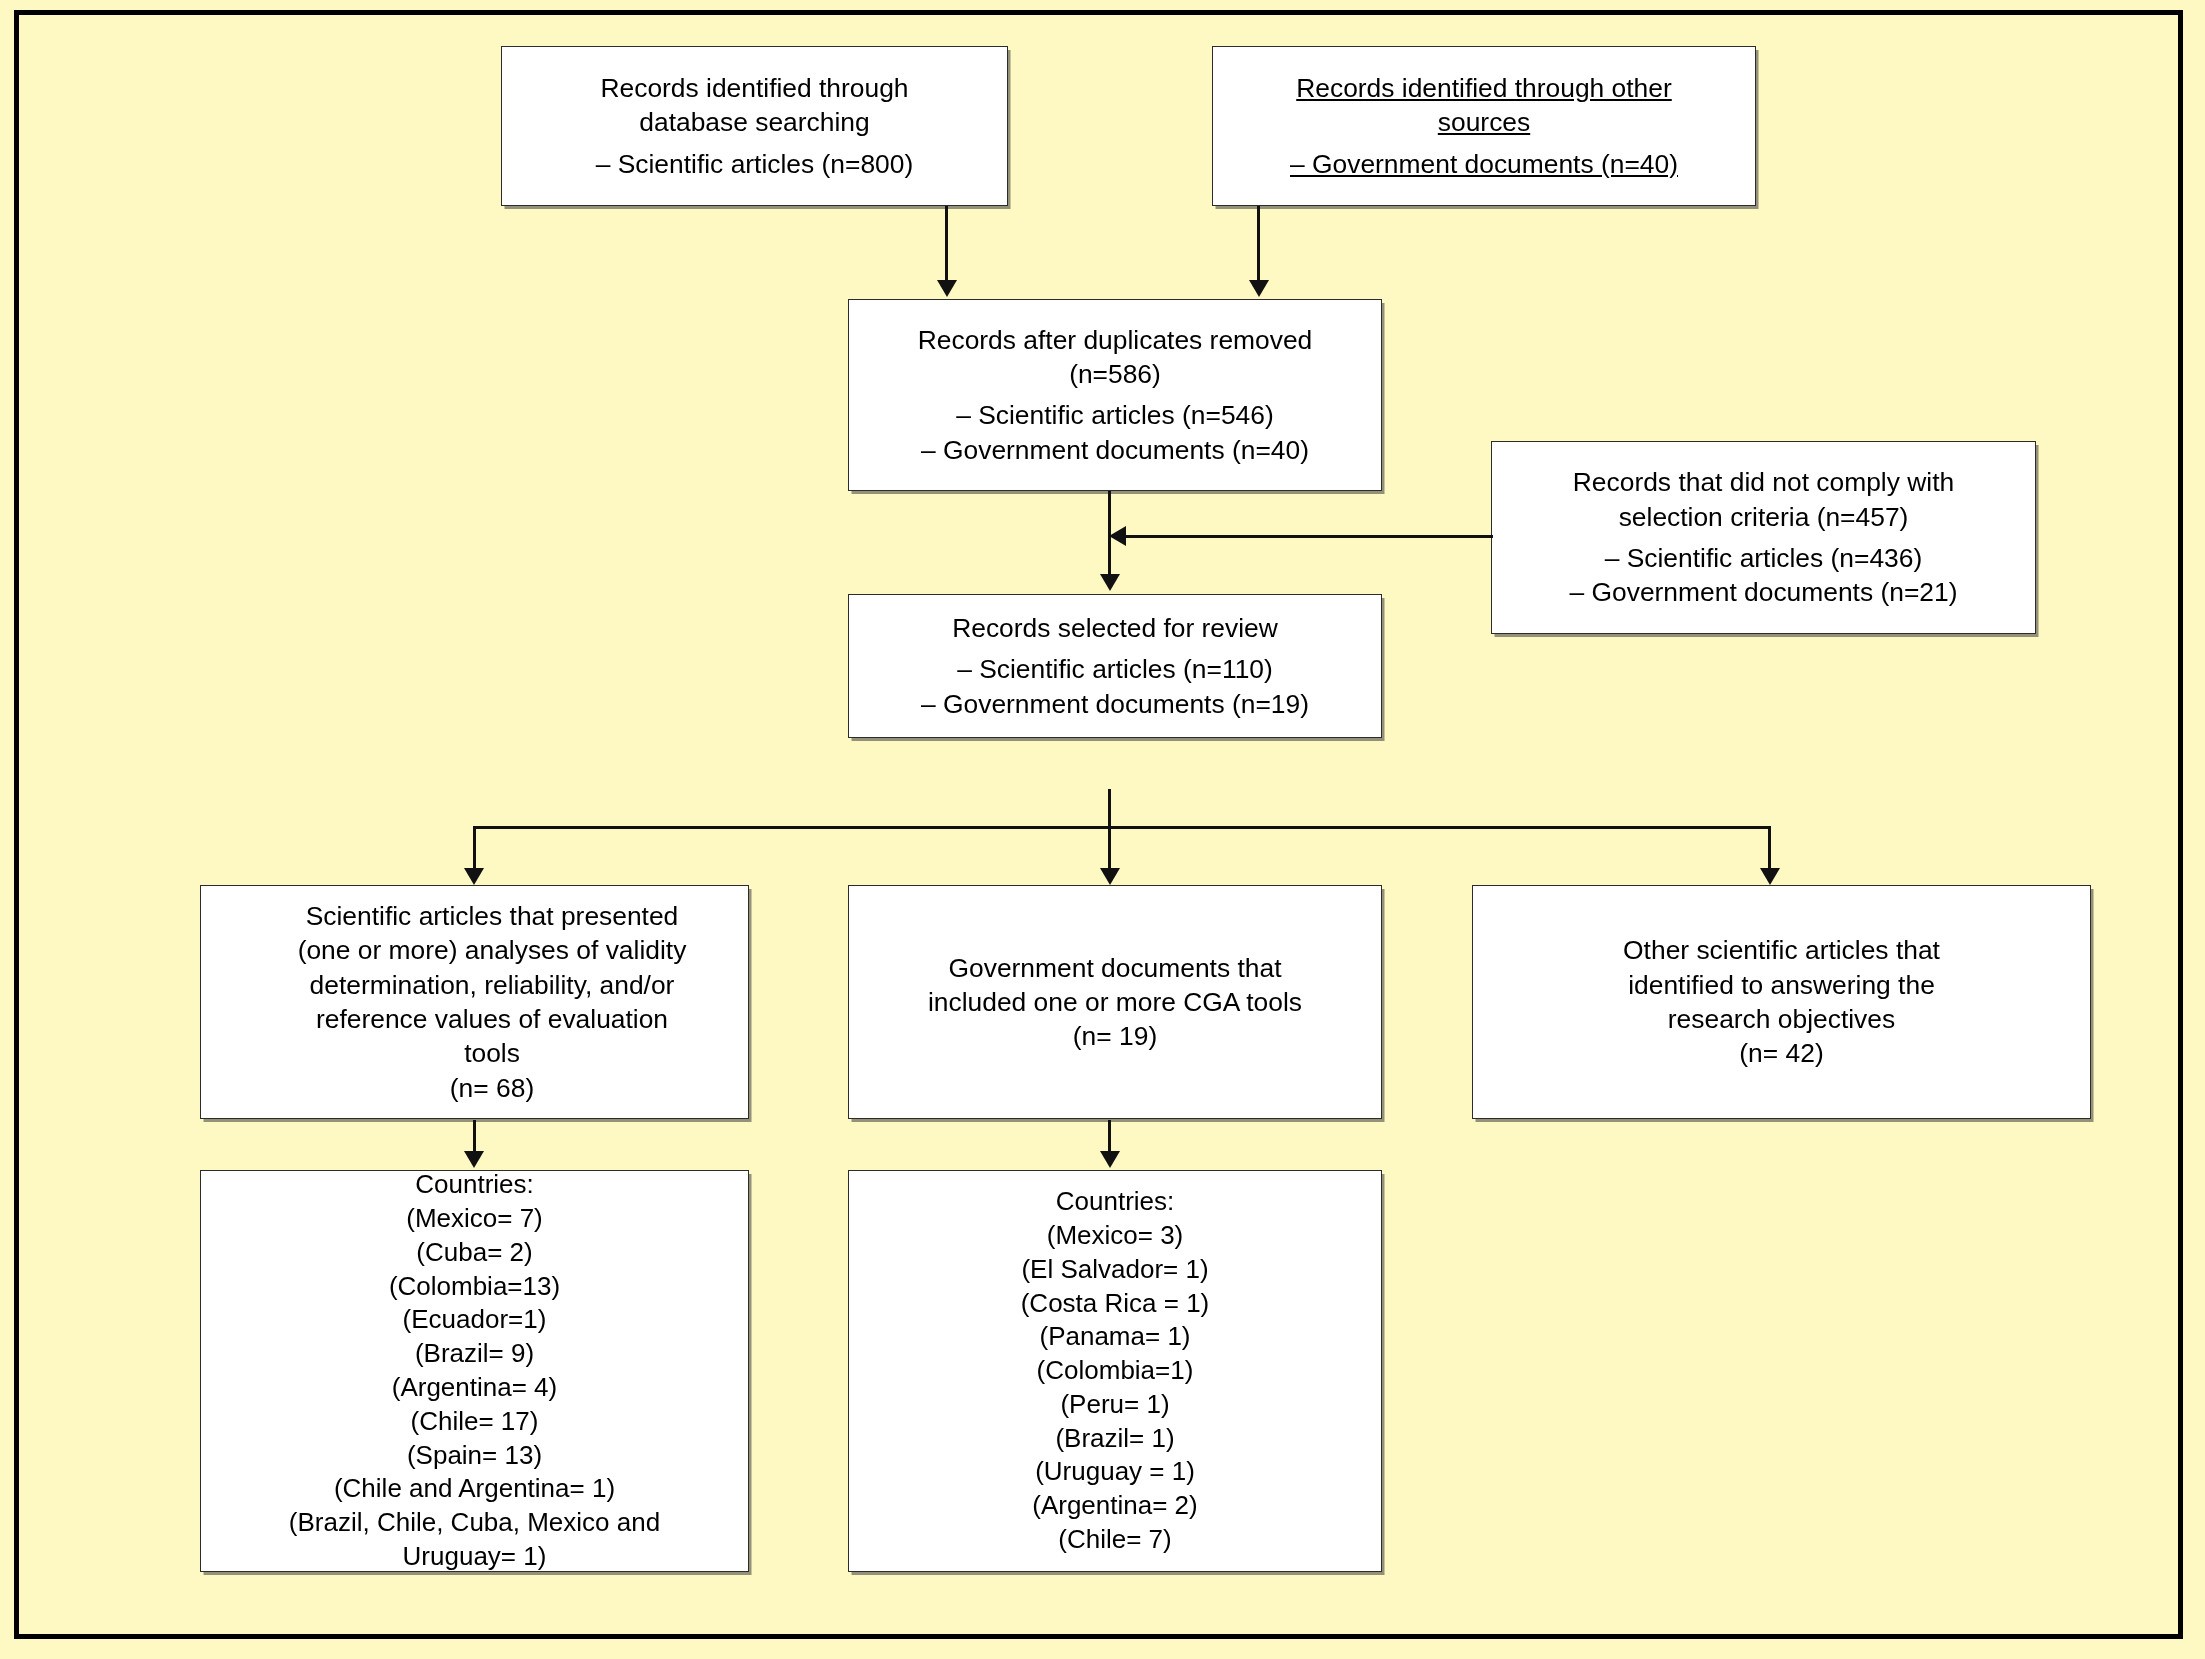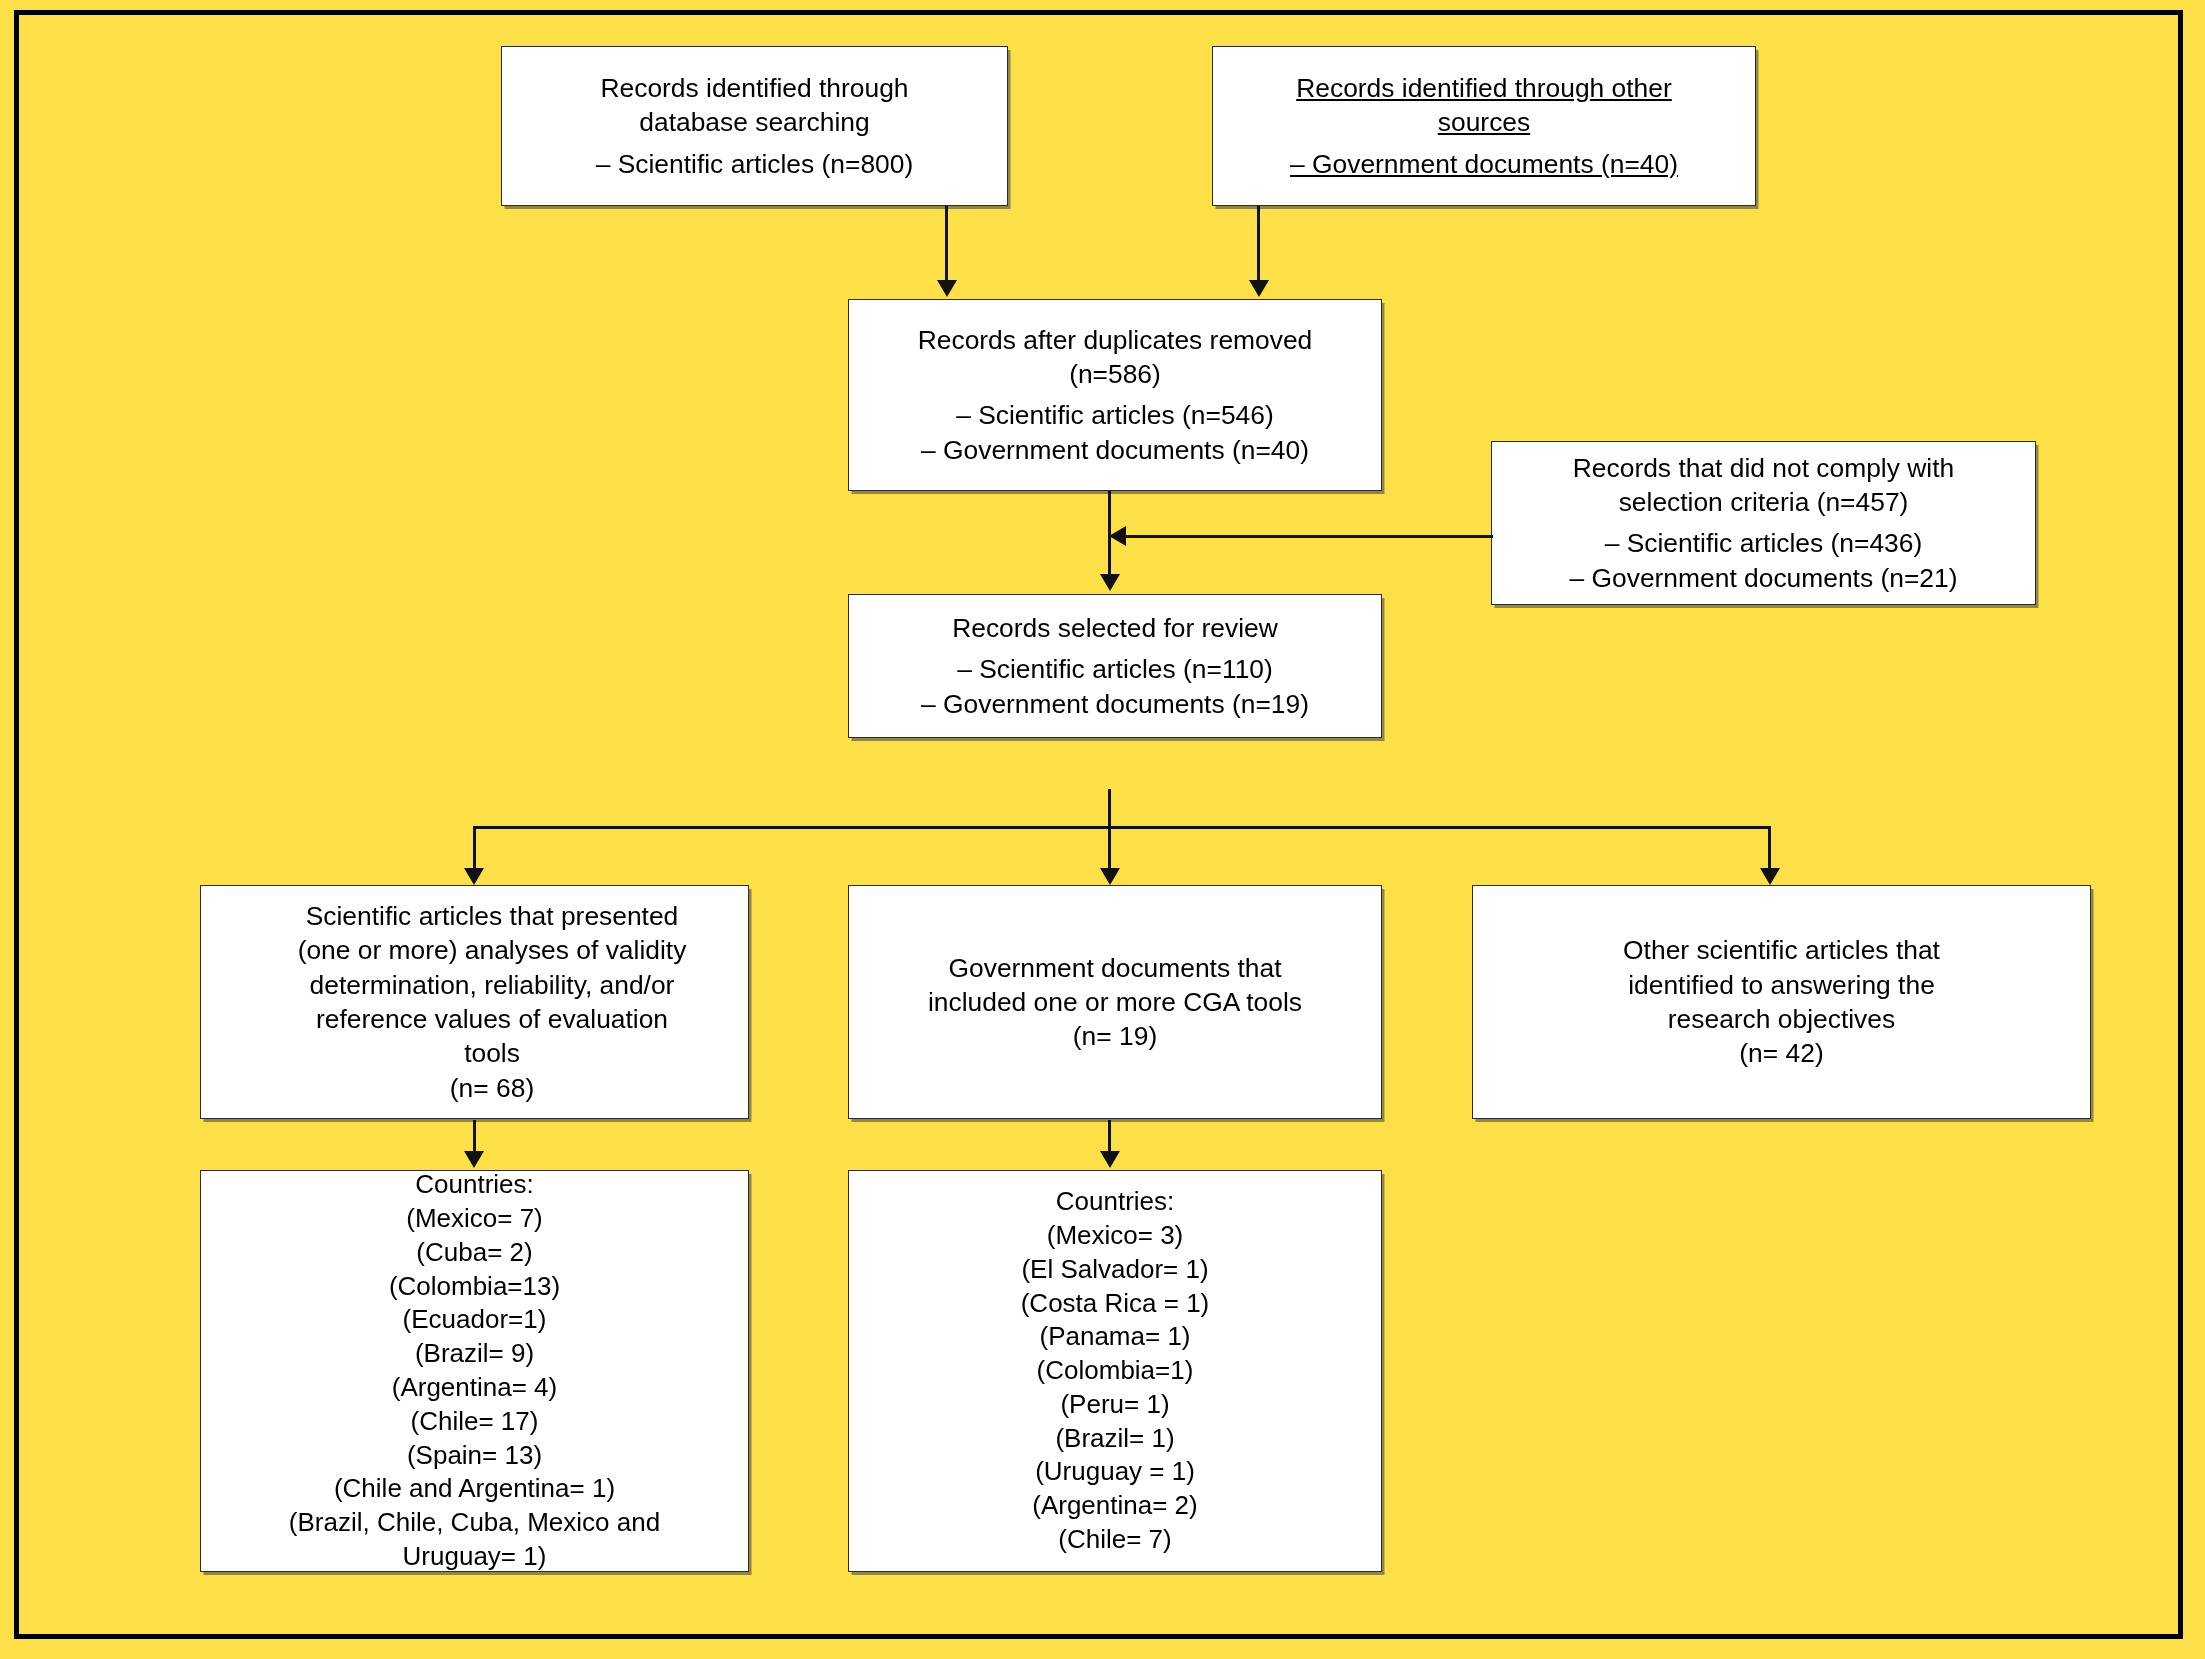--- a/index.html
+++ b/index.html
@@ -2,21 +2,21 @@
 <html style="font-size:8px"><head>
 <meta charset="utf-8">
 <style>
   html,body{margin:0;padding:0;background:#ffffff;}
   body{font-family:"Liberation Sans", sans-serif;}
 
   #canvas{
     position:relative;
     width:2205px;
     height:1659px;
-    background:#fde047;
+    background:#fef9c3;
     overflow:hidden;
   }
 
   
   #outer-frame{
     position:absolute;
     left:13.5px; top:10px;
     width:2169px; height:1629px;
     border:5px solid #000000;
     box-sizing:border-box;
@@ -94,21 +94,21 @@
     <span class="ln t-title">Records after duplicates removed</span>
     <span class="ln t-title">(n=586)</span>
     <span class="gap"></span>
     <span class="ln t-body t-left">– Scientific articles (n=546)</span>
     <span class="ln t-body t-left">– Government documents (n=40)</span>
   </div>
 
   <div class="vline" style="left:1108px; top:491px; height:85px;"></div>
   <div class="arrow-down" style="left:1100px; top:574px;"></div>
 
-  <div class="fbox" style="left:1491px; top:441px; width:545px; height:164px;">
+  <div class="fbox" style="left:1491px; top:441px; width:545px; height:193px;">
     <span class="ln t-title">Records that did not comply with</span>
     <span class="ln t-title">selection criteria (n=457)</span>
     <span class="gap"></span>
     <span class="ln t-body t-left">– Scientific articles (n=436)</span>
     <span class="ln t-body t-left">– Government documents (n=21)</span>
   </div>
 
   <div class="hline" style="left:1126px; top:535px; width:367px;"></div>
   <div class="arrow-left" style="left:1109px; top:526px;"></div>
 

